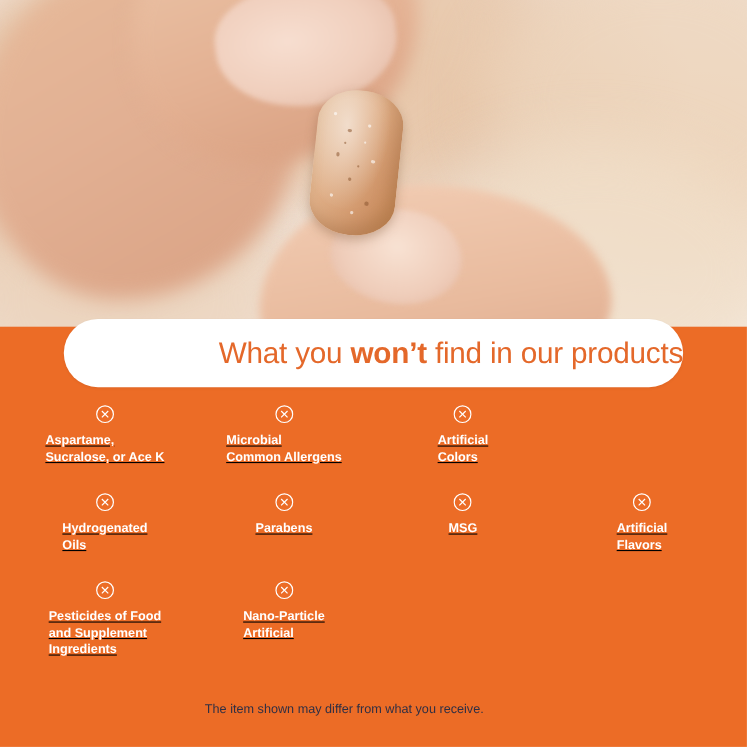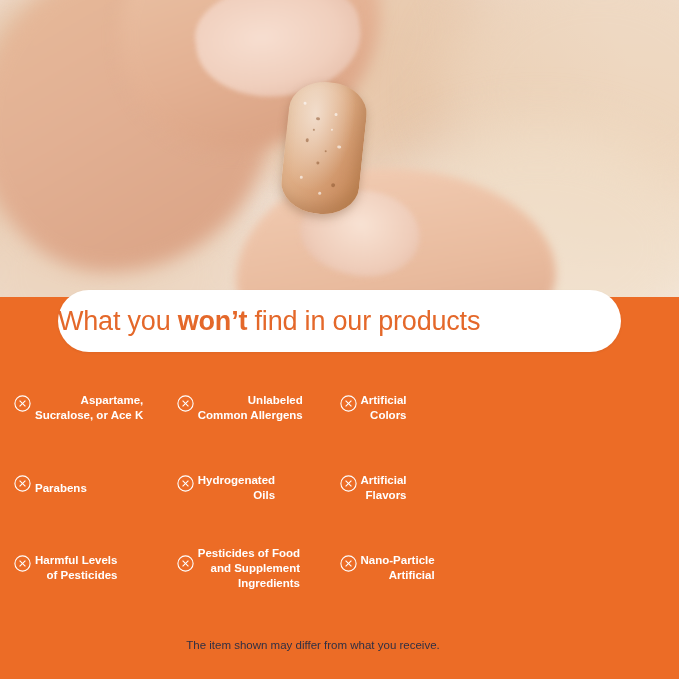--- a/index.html
+++ b/index.html
@@ -138,21 +138,21 @@
   .headline-pill {
     position: absolute;
     left: 58px;
     top: 290px;
     width: 563px;
     height: 62px;
     background: #ffffff;
     border-radius: 31px;
     display: flex;
     align-items: center;
-    justify-content: flex-start;
+    justify-content: flex-end;
     box-shadow: 0 1px 3px rgba(0,0,0,0.06);
   }
   .headline {
     font-size: 27px;
     color: #e4682a;
     letter-spacing: -0.2px;
     white-space: nowrap;
   }
   .headline .bold {
     font-weight: bold;
@@ -163,23 +163,24 @@
     position: absolute;
     left: 14px;
     top: 368px;
     width: 651px;
     display: flex;
     flex-wrap: wrap;
   }
   .cell {
     width: 25%;
     display: flex;
-    flex-direction: row;
+    flex-direction: column;
     align-items: center;
-    text-align: right;
+    text-align: left;
+    text-decoration: underline;
   }
   .row1 .cell { height: 80px; }
   .row2 .cell { height: 80px; }
   .row3 .cell { height: 80px; }
   .grid-row {
     display: flex;
     width: 100%;
   }
   .x-icon {
     width: 17px;
@@ -261,21 +262,21 @@
 Sucralose, or Ace K</span>
       </div>
       <div class="cell">
         <span class="x-icon">
           <svg width="17" height="17" viewBox="0 0 17 17">
               <circle cx="8.5" cy="8.5" r="7.6" fill="none" stroke="#ffffff" stroke-width="1.1"></circle>
               <line x1="5.6" y1="5.6" x2="11.4" y2="11.4" stroke="#ffffff" stroke-width="1.1"></line>
               <line x1="11.4" y1="5.6" x2="5.6" y2="11.4" stroke="#ffffff" stroke-width="1.1"></line>
             </svg>
         </span>
-        <span class="cell-label">Unlabeled
+        <span class="cell-label">Microbial
 Common Allergens</span>
       </div>
       <div class="cell">
         <span class="x-icon">
           <svg width="17" height="17" viewBox="0 0 17 17">
               <circle cx="8.5" cy="8.5" r="7.6" fill="none" stroke="#ffffff" stroke-width="1.1"></circle>
               <line x1="5.6" y1="5.6" x2="11.4" y2="11.4" stroke="#ffffff" stroke-width="1.1"></line>
               <line x1="11.4" y1="5.6" x2="5.6" y2="11.4" stroke="#ffffff" stroke-width="1.1"></line>
             </svg>
         </span>
@@ -286,58 +287,57 @@
 
     <div class="grid-row row2">
       <div class="cell">
         <span class="x-icon">
           <svg width="17" height="17" viewBox="0 0 17 17">
               <circle cx="8.5" cy="8.5" r="7.6" fill="none" stroke="#ffffff" stroke-width="1.1"></circle>
               <line x1="5.6" y1="5.6" x2="11.4" y2="11.4" stroke="#ffffff" stroke-width="1.1"></line>
               <line x1="11.4" y1="5.6" x2="5.6" y2="11.4" stroke="#ffffff" stroke-width="1.1"></line>
             </svg>
         </span>
-        <span class="cell-label">Parabens</span>
-      </div>
-      <div class="cell">
-        <span class="x-icon">
-          <svg width="17" height="17" viewBox="0 0 17 17">
-              <circle cx="8.5" cy="8.5" r="7.6" fill="none" stroke="#ffffff" stroke-width="1.1"></circle>
-              <line x1="5.6" y1="5.6" x2="11.4" y2="11.4" stroke="#ffffff" stroke-width="1.1"></line>
-              <line x1="11.4" y1="5.6" x2="5.6" y2="11.4" stroke="#ffffff" stroke-width="1.1"></line>
-            </svg>
-        </span>
         <span class="cell-label">Hydrogenated
 Oils</span>
       </div>
       <div class="cell">
         <span class="x-icon">
           <svg width="17" height="17" viewBox="0 0 17 17">
               <circle cx="8.5" cy="8.5" r="7.6" fill="none" stroke="#ffffff" stroke-width="1.1"></circle>
               <line x1="5.6" y1="5.6" x2="11.4" y2="11.4" stroke="#ffffff" stroke-width="1.1"></line>
               <line x1="11.4" y1="5.6" x2="5.6" y2="11.4" stroke="#ffffff" stroke-width="1.1"></line>
             </svg>
         </span>
+        <span class="cell-label">Parabens</span>
+      </div>
+      <div class="cell">
+        <span class="x-icon">
+          <svg width="17" height="17" viewBox="0 0 17 17">
+              <circle cx="8.5" cy="8.5" r="7.6" fill="none" stroke="#ffffff" stroke-width="1.1"></circle>
+              <line x1="5.6" y1="5.6" x2="11.4" y2="11.4" stroke="#ffffff" stroke-width="1.1"></line>
+              <line x1="11.4" y1="5.6" x2="5.6" y2="11.4" stroke="#ffffff" stroke-width="1.1"></line>
+            </svg>
+        </span>
+        <span class="cell-label">MSG</span>
+      </div>
+      <div class="cell">
+        <span class="x-icon">
+          <svg width="17" height="17" viewBox="0 0 17 17">
+              <circle cx="8.5" cy="8.5" r="7.6" fill="none" stroke="#ffffff" stroke-width="1.1"></circle>
+              <line x1="5.6" y1="5.6" x2="11.4" y2="11.4" stroke="#ffffff" stroke-width="1.1"></line>
+              <line x1="11.4" y1="5.6" x2="5.6" y2="11.4" stroke="#ffffff" stroke-width="1.1"></line>
+            </svg>
+        </span>
         <span class="cell-label">Artificial
 Flavors</span>
       </div>
     </div>
 
     <div class="grid-row row3">
-      <div class="cell">
-        <span class="x-icon">
-          <svg width="17" height="17" viewBox="0 0 17 17">
-              <circle cx="8.5" cy="8.5" r="7.6" fill="none" stroke="#ffffff" stroke-width="1.1"></circle>
-              <line x1="5.6" y1="5.6" x2="11.4" y2="11.4" stroke="#ffffff" stroke-width="1.1"></line>
-              <line x1="11.4" y1="5.6" x2="5.6" y2="11.4" stroke="#ffffff" stroke-width="1.1"></line>
-            </svg>
-        </span>
-        <span class="cell-label">Harmful Levels
-of Pesticides</span>
-      </div>
       <div class="cell">
         <span class="x-icon">
           <svg width="17" height="17" viewBox="0 0 17 17">
               <circle cx="8.5" cy="8.5" r="7.6" fill="none" stroke="#ffffff" stroke-width="1.1"></circle>
               <line x1="5.6" y1="5.6" x2="11.4" y2="11.4" stroke="#ffffff" stroke-width="1.1"></line>
               <line x1="11.4" y1="5.6" x2="5.6" y2="11.4" stroke="#ffffff" stroke-width="1.1"></line>
             </svg>
         </span>
         <span class="cell-label">Pesticides of Food
 and Supplement

